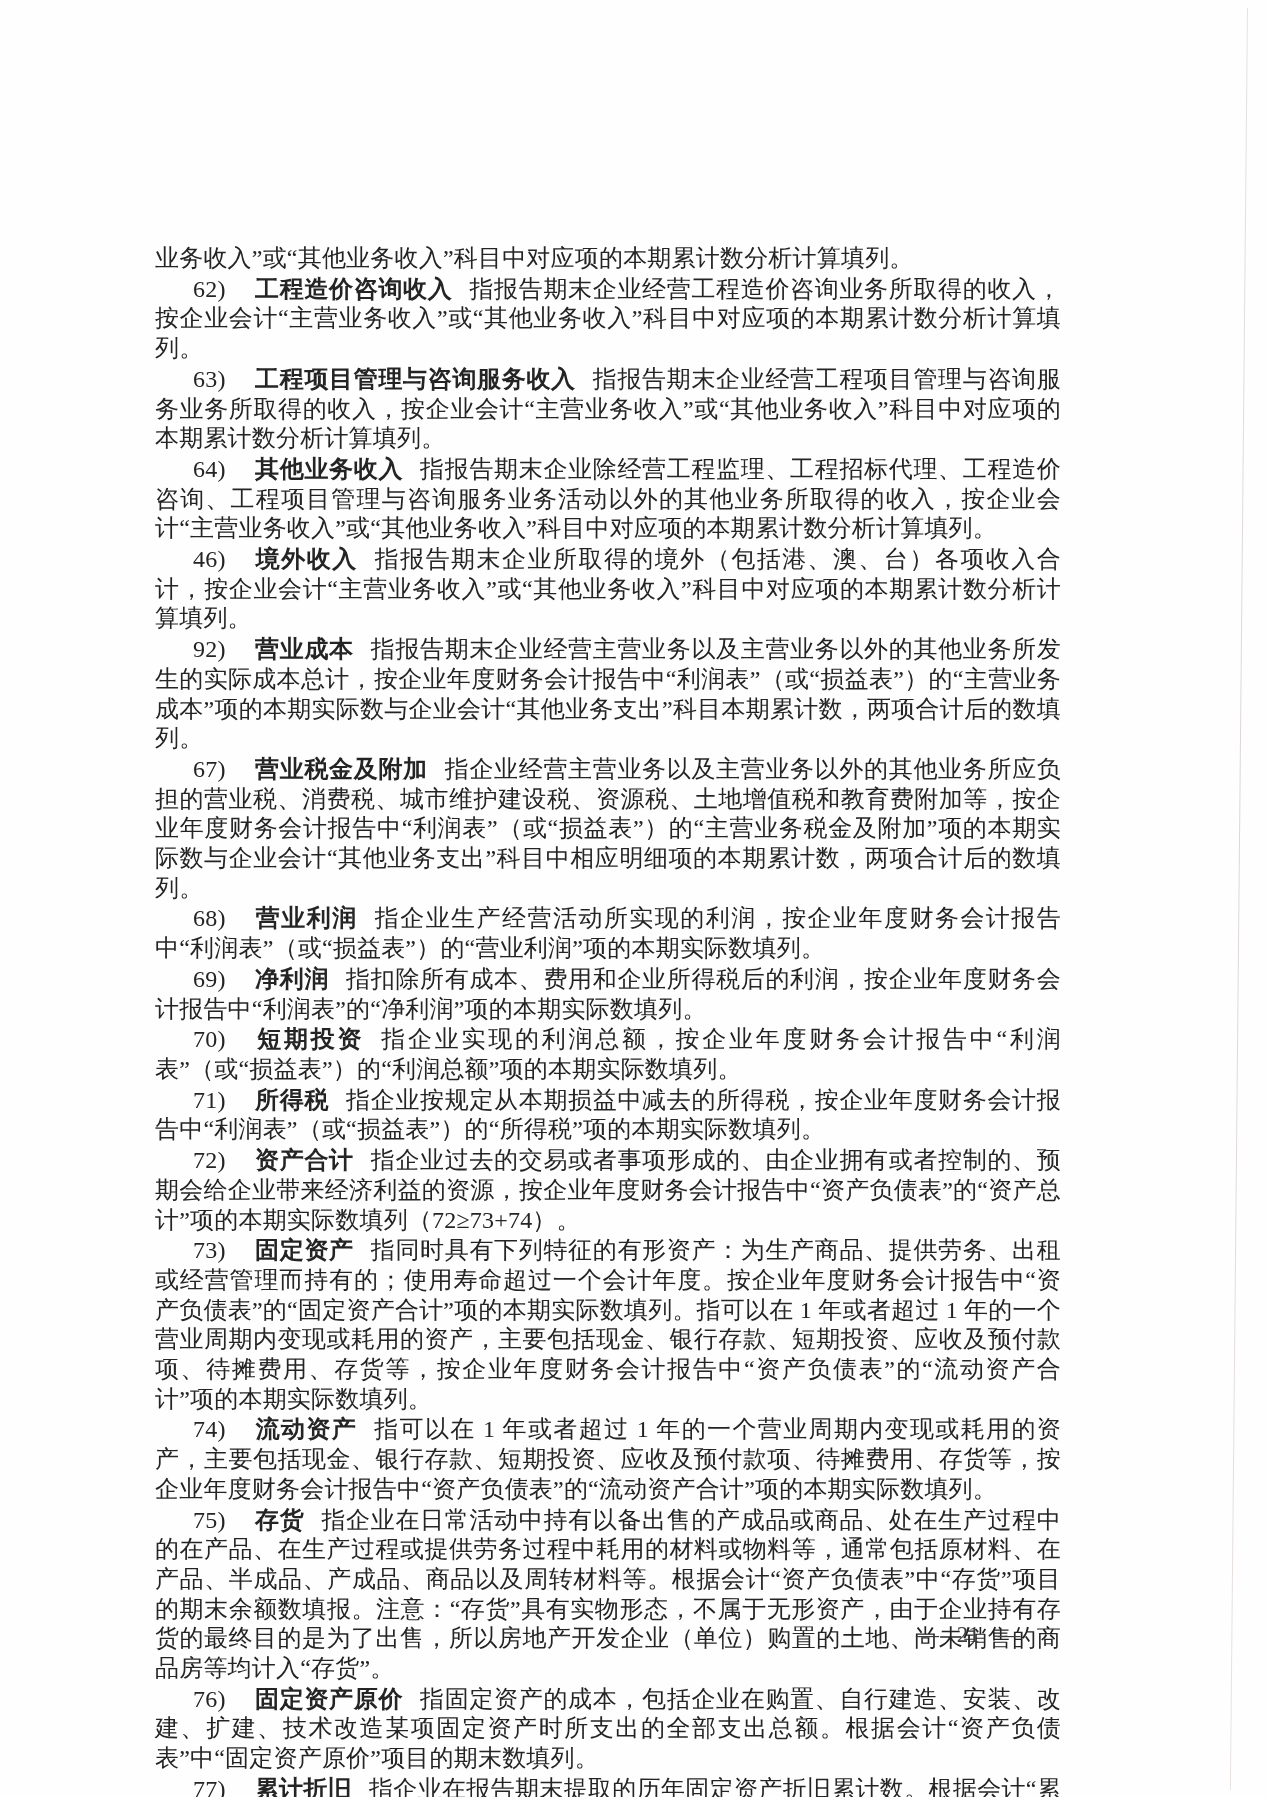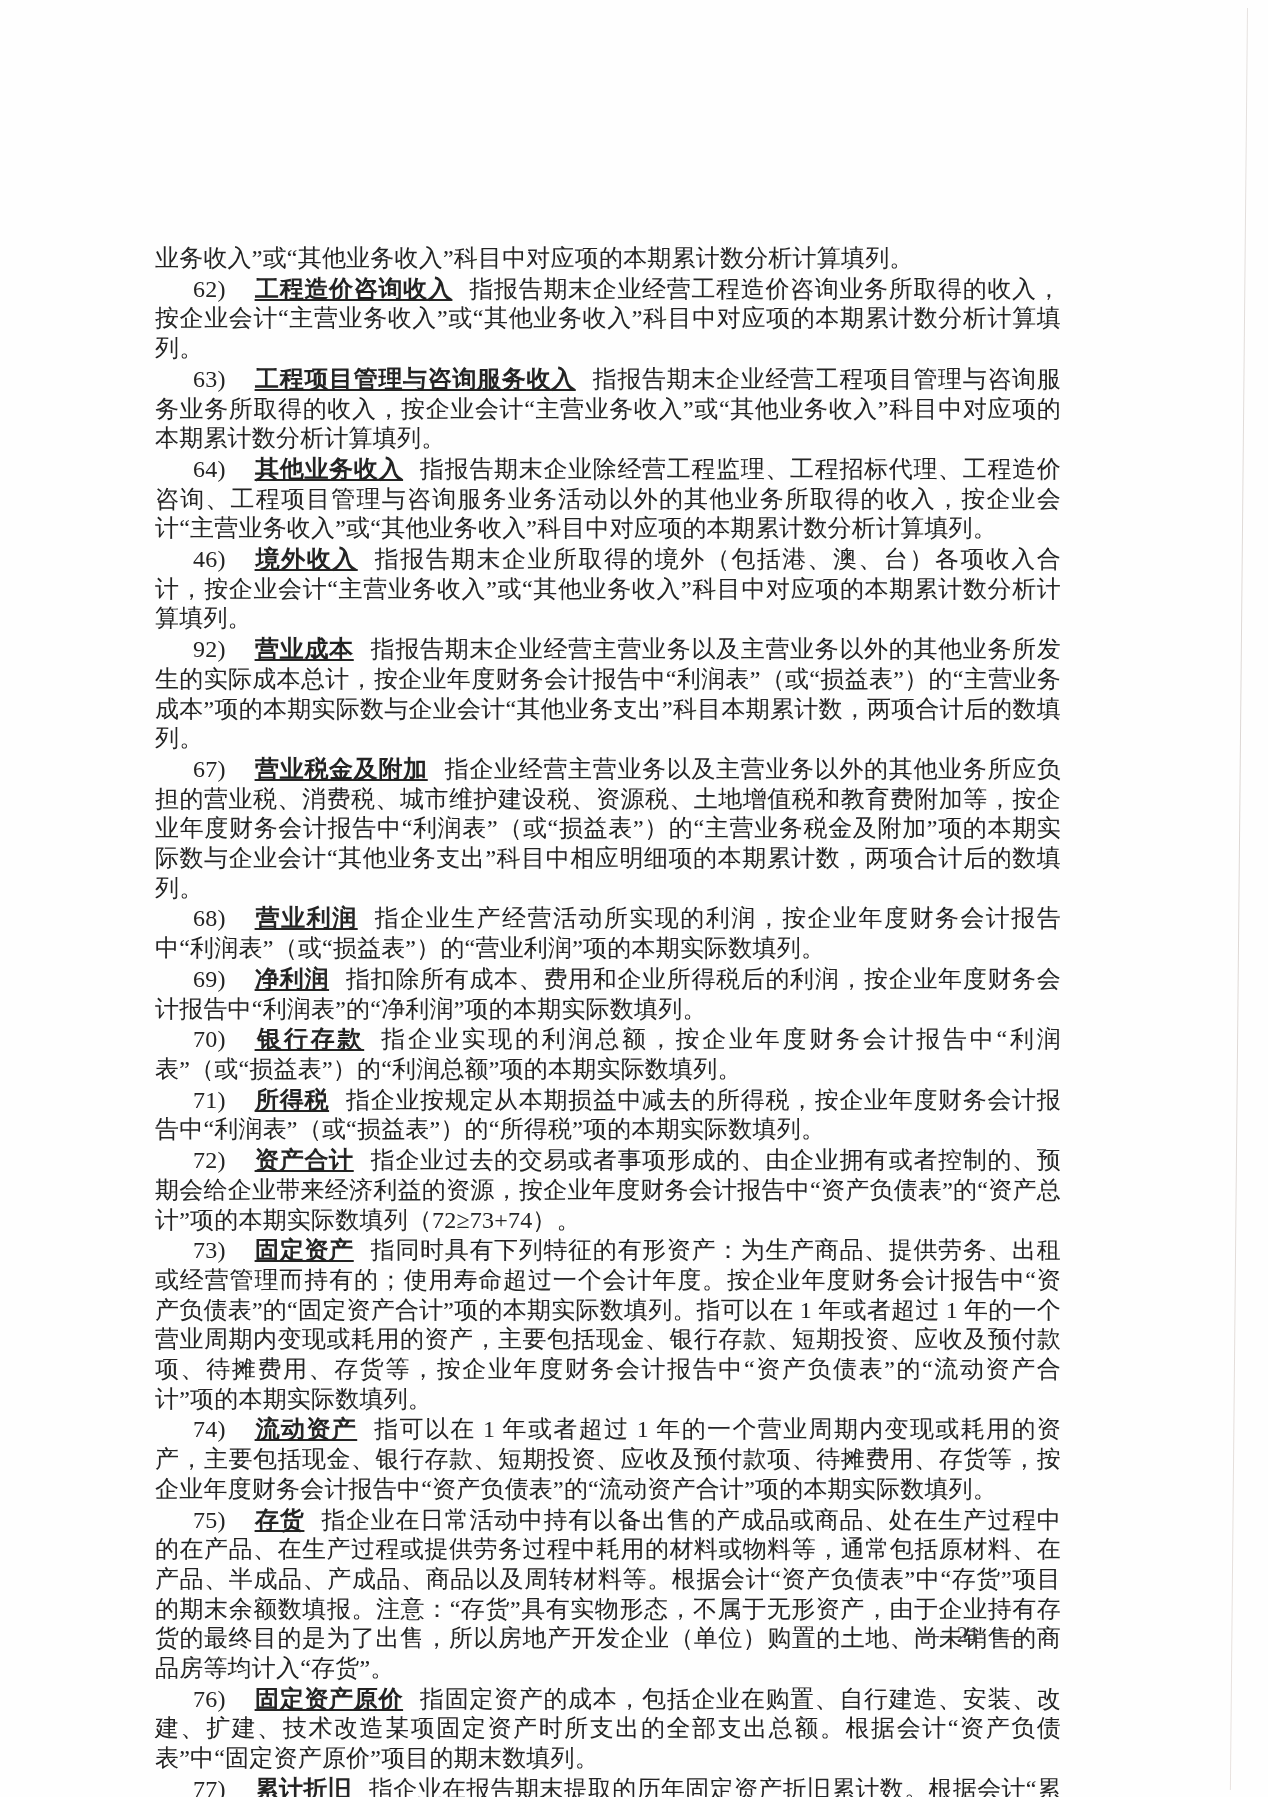--- a/index.html
+++ b/index.html
@@ -48,21 +48,20 @@
   p.entry {
     text-indent: 38px;
   }
   .num {
     margin-right: 29px;
   }
   .term {
     font-weight: 700;
     font-family: "Liberation Sans", sans-serif;
     margin-right: 17px;
-    text-decoration: underline;
   }
   .page-number {
     position: absolute;
     left: 916px;
     top: 1622px;
     font-size: 23px;
     color: #3a3a3a;
     font-family: "Liberation Serif", serif;
     word-spacing: 12px;
     white-space: nowrap;
@@ -88,21 +87,21 @@
     <p class="entry"><span class="num">46)</span><span class="term">境外收入</span><span class="def">指报告期末企业所取得的境外（包括港、澳、台）各项收入合计，按企业会计“主营业务收入”或“其他业务收入”科目中对应项的本期累计数分析计算填列。</span></p>
 
     <p class="entry"><span class="num">92)</span><span class="term">营业成本</span><span class="def">指报告期末企业经营主营业务以及主营业务以外的其他业务所发生的实际成本总计，按企业年度财务会计报告中“利润表”（或“损益表”）的“主营业务成本”项的本期实际数与企业会计“其他业务支出”科目本期累计数，两项合计后的数填列。</span></p>
 
     <p class="entry"><span class="num">67)</span><span class="term">营业税金及附加</span><span class="def">指企业经营主营业务以及主营业务以外的其他业务所应负担的营业税、消费税、城市维护建设税、资源税、土地增值税和教育费附加等，按企业年度财务会计报告中“利润表”（或“损益表”）的“主营业务税金及附加”项的本期实际数与企业会计“其他业务支出”科目中相应明细项的本期累计数，两项合计后的数填列。</span></p>
 
     <p class="entry"><span class="num">68)</span><span class="term">营业利润</span><span class="def">指企业生产经营活动所实现的利润，按企业年度财务会计报告中“利润表”（或“损益表”）的“营业利润”项的本期实际数填列。</span></p>
 
     <p class="entry"><span class="num">69)</span><span class="term">净利润</span><span class="def">指扣除所有成本、费用和企业所得税后的利润，按企业年度财务会计报告中“利润表”的“净利润”项的本期实际数填列。</span></p>
 
-    <p class="entry"><span class="num">70)</span><span class="term">银行存款</span><span class="def">指企业实现的利润总额，按企业年度财务会计报告中“利润表”（或“损益表”）的“利润总额”项的本期实际数填列。</span></p>
+    <p class="entry"><span class="num">70)</span><span class="term">短期投资</span><span class="def">指企业实现的利润总额，按企业年度财务会计报告中“利润表”（或“损益表”）的“利润总额”项的本期实际数填列。</span></p>
 
     <p class="entry"><span class="num">71)</span><span class="term">所得税</span><span class="def">指企业按规定从本期损益中减去的所得税，按企业年度财务会计报告中“利润表”（或“损益表”）的“所得税”项的本期实际数填列。</span></p>
 
     <p class="entry"><span class="num">72)</span><span class="term">资产合计</span><span class="def">指企业过去的交易或者事项形成的、由企业拥有或者控制的、预期会给企业带来经济利益的资源，按企业年度财务会计报告中“资产负债表”的“资产总计”项的本期实际数填列（72≥73+74）。</span></p>
 
     <p class="entry"><span class="num">73)</span><span class="term">固定资产</span><span class="def">指同时具有下列特征的有形资产：为生产商品、提供劳务、出租或经营管理而持有的；使用寿命超过一个会计年度。按企业年度财务会计报告中“资产负债表”的“固定资产合计”项的本期实际数填列。指可以在 1 年或者超过 1 年的一个营业周期内变现或耗用的资产，主要包括现金、银行存款、短期投资、应收及预付款项、待摊费用、存货等，按企业年度财务会计报告中“资产负债表”的“流动资产合计”项的本期实际数填列。</span></p>
 
     <p class="entry"><span class="num">74)</span><span class="term">流动资产</span><span class="def">指可以在 1 年或者超过 1 年的一个营业周期内变现或耗用的资产，主要包括现金、银行存款、短期投资、应收及预付款项、待摊费用、存货等，按企业年度财务会计报告中“资产负债表”的“流动资产合计”项的本期实际数填列。</span></p>
 
     <p class="entry"><span class="num">75)</span><span class="term">存货</span><span class="def">指企业在日常活动中持有以备出售的产成品或商品、处在生产过程中的在产品、在生产过程或提供劳务过程中耗用的材料或物料等，通常包括原材料、在产品、半成品、产成品、商品以及周转材料等。根据会计“资产负债表”中“存货”项目的期末余额数填报。注意：“存货”具有实物形态，不属于无形资产，由于企业持有存货的最终目的是为了出售，所以房地产开发企业（单位）购置的土地、尚未销售的商品房等均计入“存货”。</span></p>

